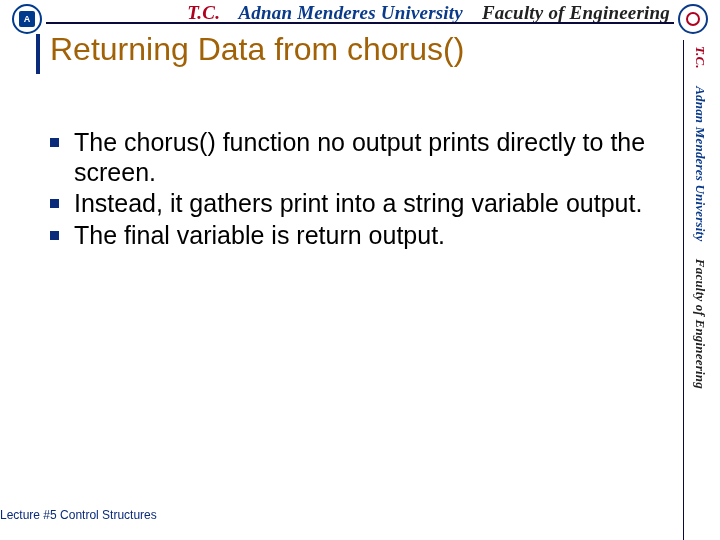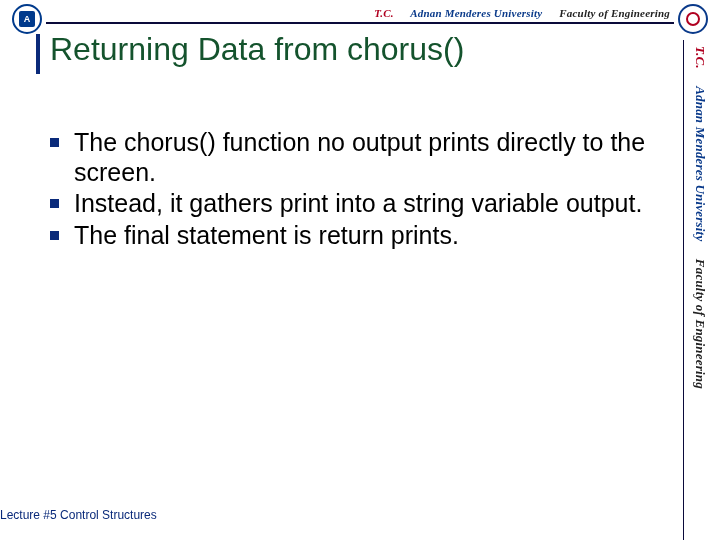--- a/index.html
+++ b/index.html
@@ -32,21 +32,21 @@
     width: 16px; height: 16px;
     background: #003a8c;
     border-radius: 2px;
     display:flex;align-items:center;justify-content:center;
     color:#fff;font-size:9px;font-weight:bold;
   }
   .banner-text {
     flex: 1;
     text-align: right;
     font-weight: bold;
-    font-size: 11px;
+    font-size: 19px;
     font-style: italic;
     color: #4b4b4b;
     letter-spacing: 0.2px;
     padding-right: 8px;
     font-family: "Times New Roman", serif;
   }
   .banner-text .tc { color: #b00020; margin-right: 14px; font-style: italic;}
   .banner-text .amu { color:#0a3a8a; margin-right:14px; font-style: italic;}
   .banner-text .foe { color:#222; font-style: italic;}
   .logo-right {
@@ -115,21 +115,21 @@
   }
   .title-bar {
     width: 4px;
     height: 40px;
     background: #0a2a7a;
     margin-right: 10px;
     margin-top: 6px;
   }
   .title {
     font-size: 32px;
-    color: #14532d;
+    color: #a16207;
     font-family: Arial, sans-serif;
     line-height: 1.1;
     padding-top: 4px;
   }
   
   .body {
     position: absolute;
     left: 44px;
     right: 72px;
     top: 128px;
@@ -197,18 +197,18 @@
 
   <div class="title-wrap">
     <div class="title-bar"></div>
     <div class="title">Returning Data from chorus()</div>
   </div>
 
   <div class="body">
     <ul class="bullets">
       <li>The chorus() function no output prints directly to the screen.</li>
       <li>Instead, it gathers print into a string variable output.</li>
-      <li>The final statement is return prints.</li>
+      <li>The final variable is return output.</li>
     </ul>
   </div>
 
   <div class="footer">Lecture #5 Control Structures</div>
 </div>
 
 </body></html>

